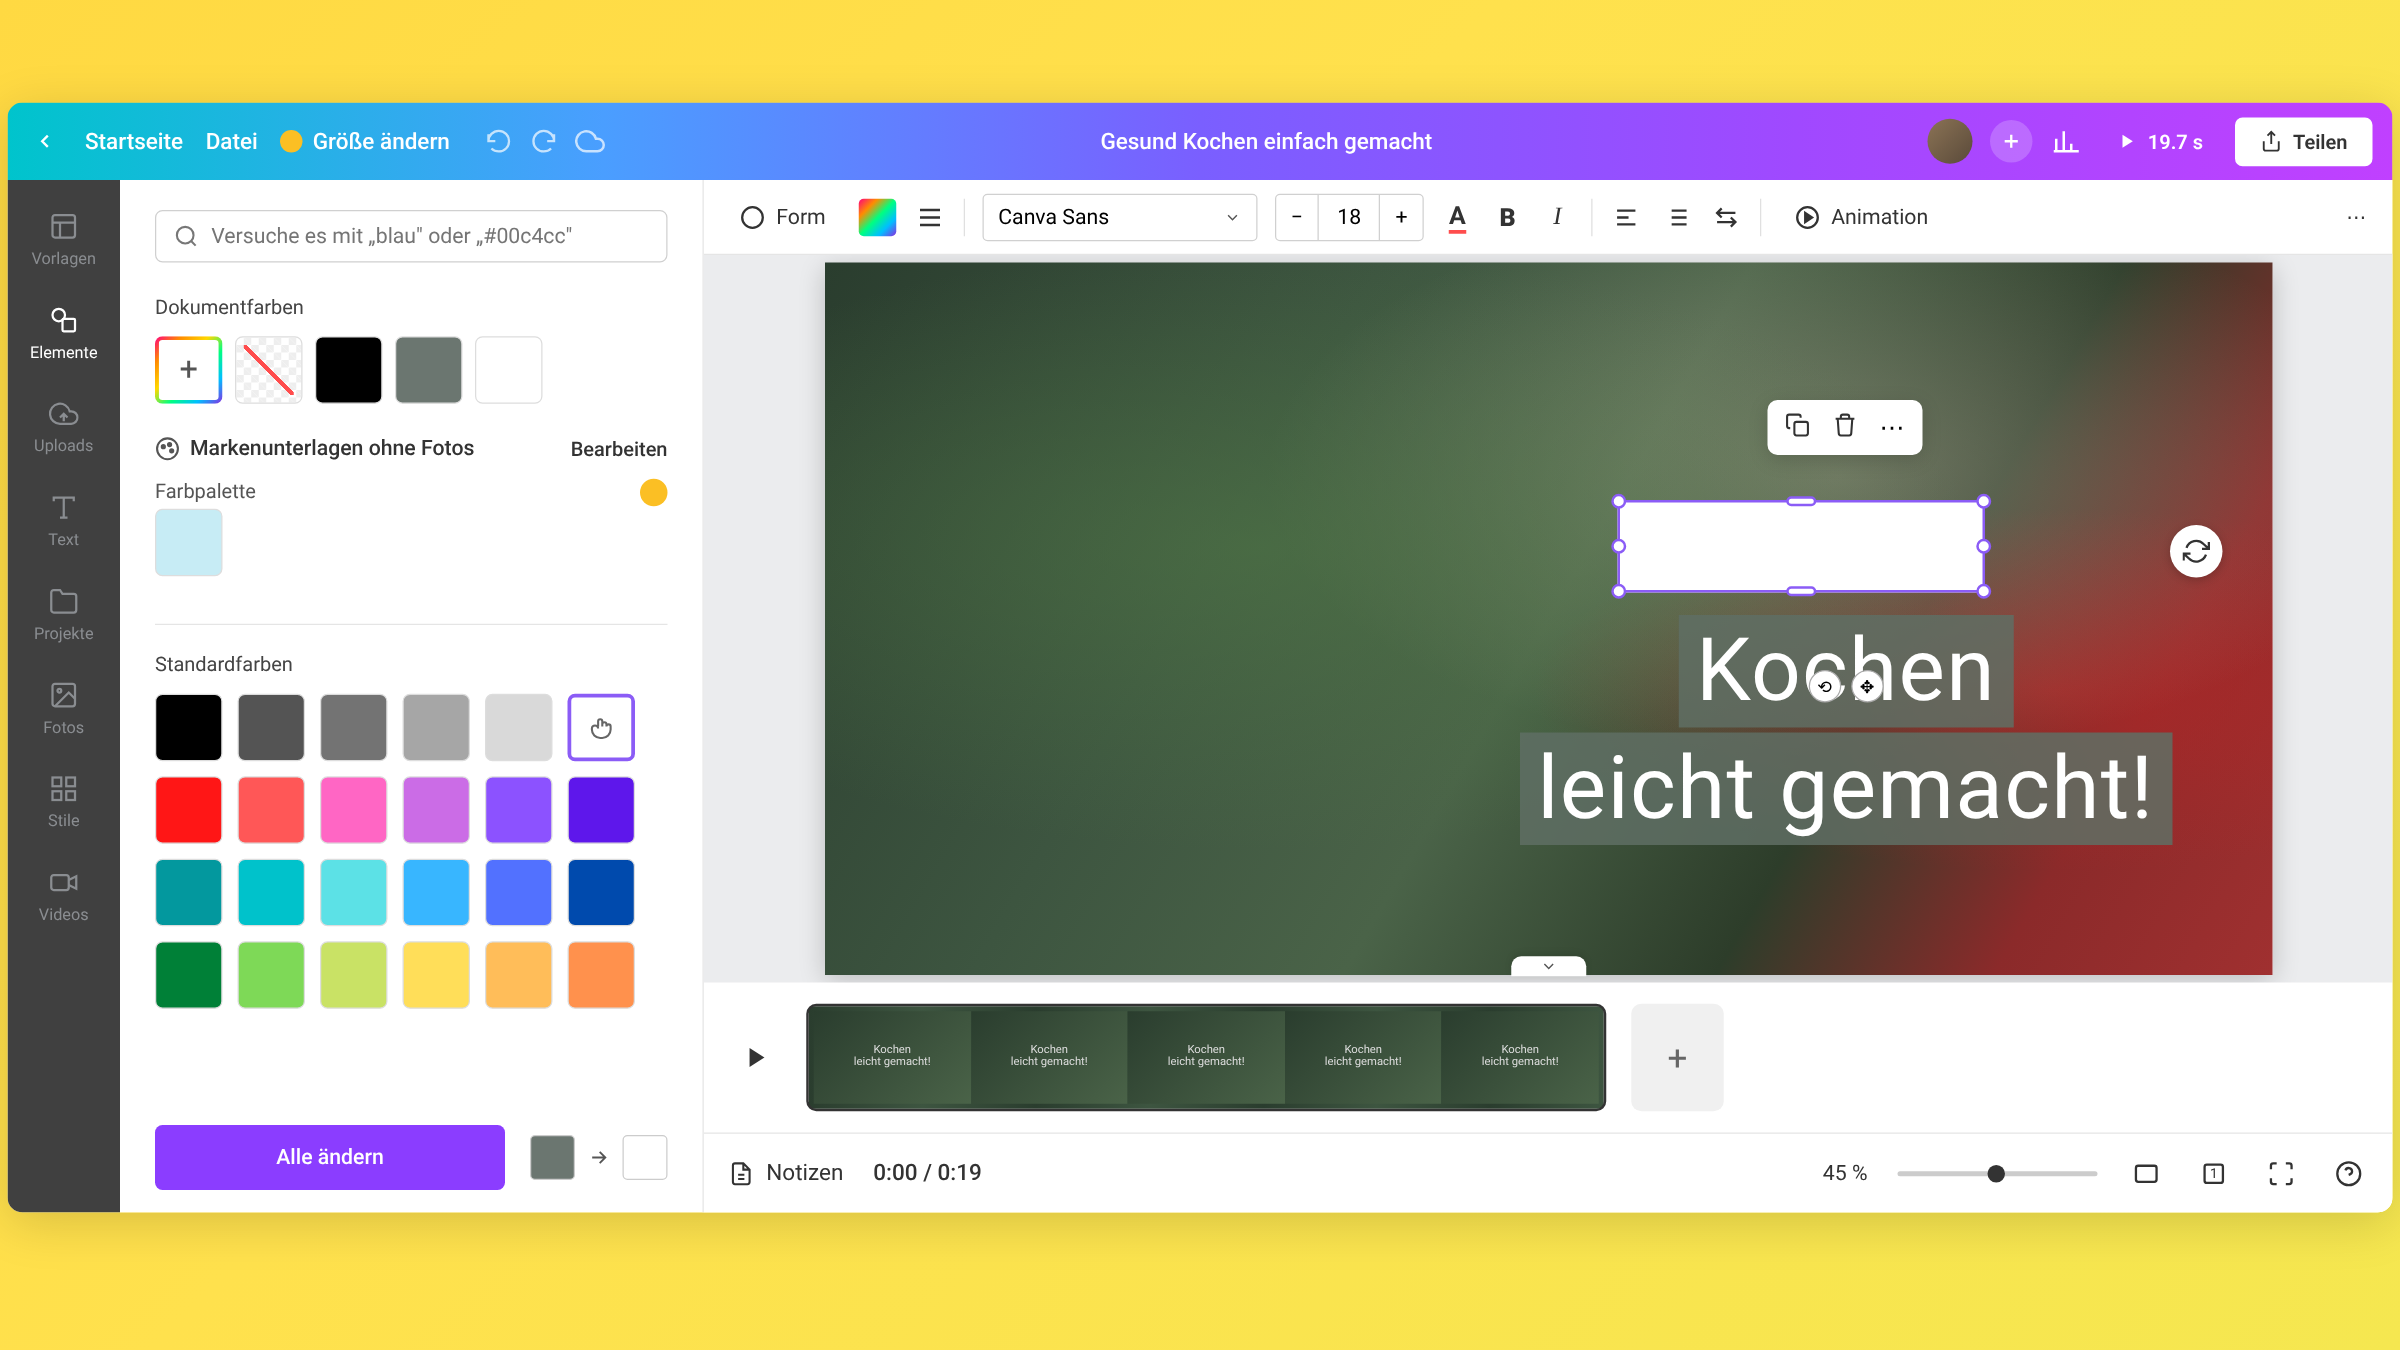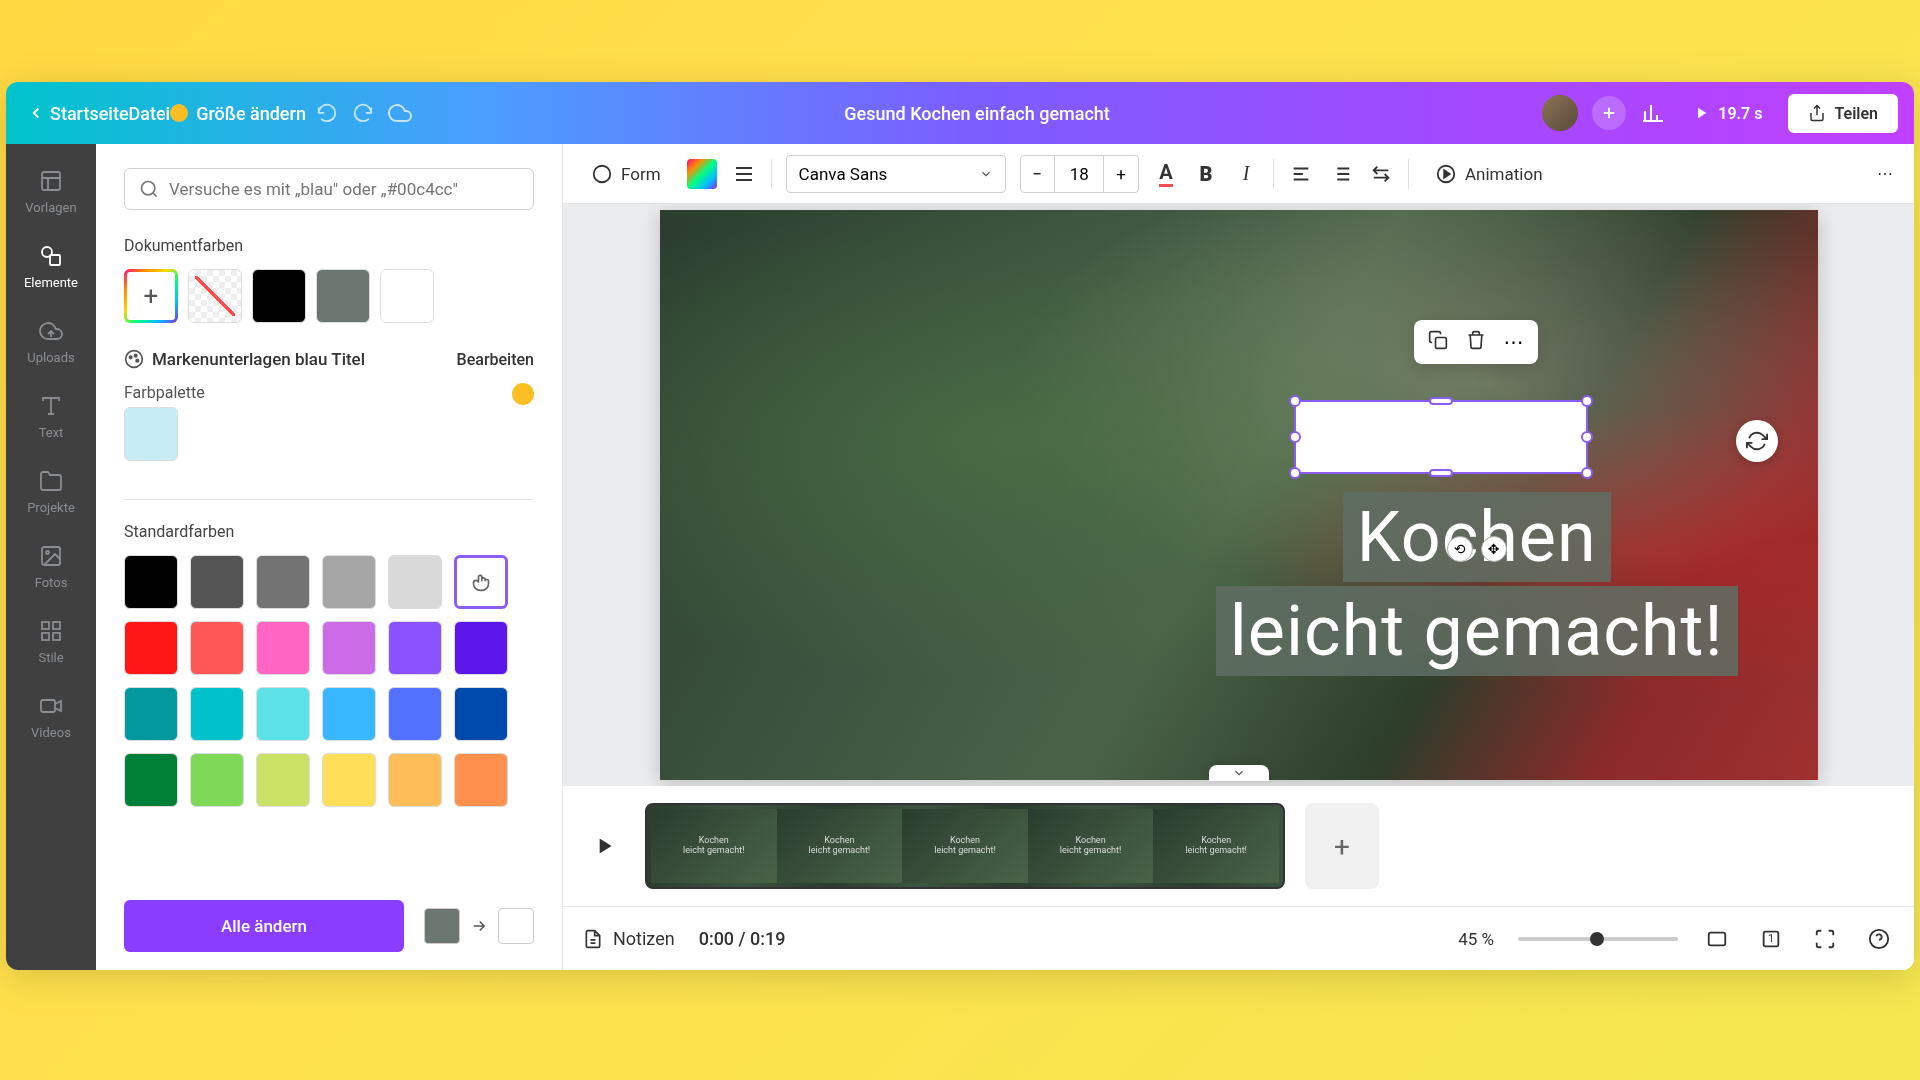--- a/index.html
+++ b/index.html
@@ -1,19 +1,19 @@
 <!DOCTYPE html>
 <html><head>
 <meta charset="utf-8">
 <style>
 *{box-sizing:border-box;margin:0;padding:0;font-family:-apple-system,BlinkMacSystemFont,"Segoe UI",Roboto,sans-serif}
 body{background:linear-gradient(135deg,#ffd942 0%,#ffe14d 40%,#f5e750 100%);width:1920px;height:1080px;overflow:hidden;position:relative}
 .app-frame{position:absolute;top:82px;left:6px;right:6px;height:888px;border-radius:12px;overflow:hidden;box-shadow:0 8px 40px rgba(0,0,0,0.15)}
 .top-bar{height:62px;background:linear-gradient(90deg,#00c4cc 0%,#4a9eff 25%,#7a5fff 50%,#a049ff 75%,#c040ff 100%);display:flex;align-items:center;padding:0 16px;gap:18px;color:#fff}
-.top-bar .nav-left{display:flex;align-items:center;}
+.top-bar .nav-left{display:flex;align-items:center;gap:18px}
 .top-bar .nav-left>*{font-size:18px;font-weight:500;cursor:pointer}
 .top-bar .back{width:28px;height:28px;display:flex;align-items:center;justify-content:center}
 .top-bar .resize-btn{display:flex;align-items:center;gap:8px}
 .top-bar .crown{width:18px;height:18px;background:#fbbf24;border-radius:50%}
 .top-bar .history{display:flex;gap:14px;margin-left:10px}
 .top-bar .hist-btn{opacity:.7;cursor:pointer}
 .top-bar .center{flex:1;text-align:center;font-size:18px;font-weight:500}
 .top-bar .right{display:flex;align-items:center;gap:14px}
 .top-bar .avatar{width:36px;height:36px;border-radius:50%;background:linear-gradient(135deg,#8b7355,#5a4a3a)}
 .top-bar .circ-btn{width:34px;height:34px;border-radius:50%;background:rgba(255,255,255,.2);display:flex;align-items:center;justify-content:center;cursor:pointer}
@@ -250,21 +250,21 @@
       </div>
 
       <div class="brand-row">
         <div class="left">
           <svg width="20" height="20" viewBox="0 0 24 24" fill="none" stroke="#555" stroke-width="2">
               <circle cx="12" cy="12" r="10"></circle>
               <circle cx="8" cy="10" r="1.5" fill="#555"></circle>
               <circle cx="14" cy="8" r="1.5" fill="#555"></circle>
               <circle cx="16" cy="14" r="1.5" fill="#555"></circle>
             </svg>
-          <span>Markenunterlagen blau Titel</span>
+          <span>Markenunterlagen ohne Fotos</span>
         </div>
         <span class="edit">Bearbeiten</span>
       </div>
       <div class="palette-row">
         <span class="label">Farbpalette</span>
         <span class="pro"></span>
       </div>
       <div class="swatch-row">
         <div class="swatch" style="background:#c7ecf5"></div>
       </div>

